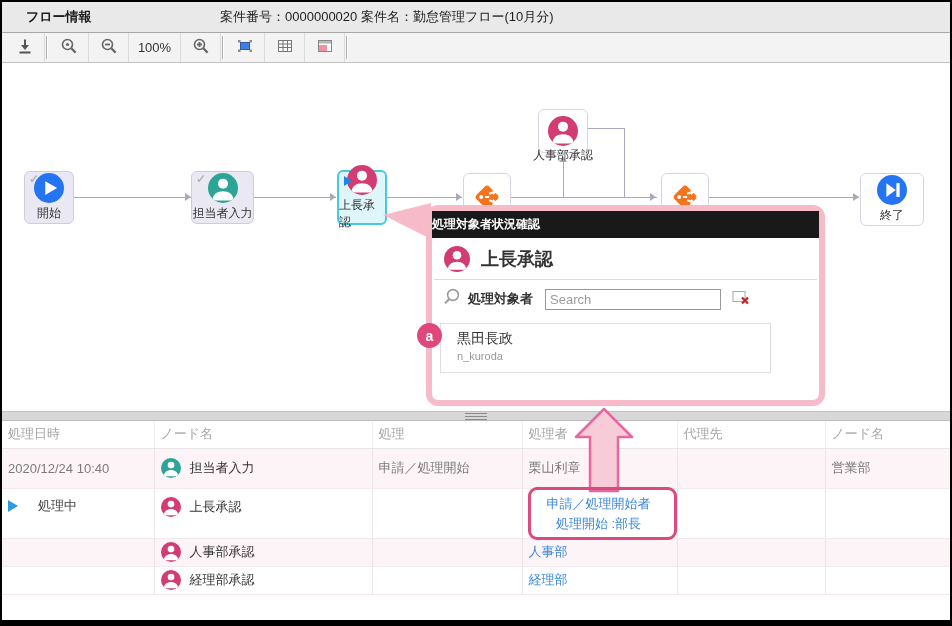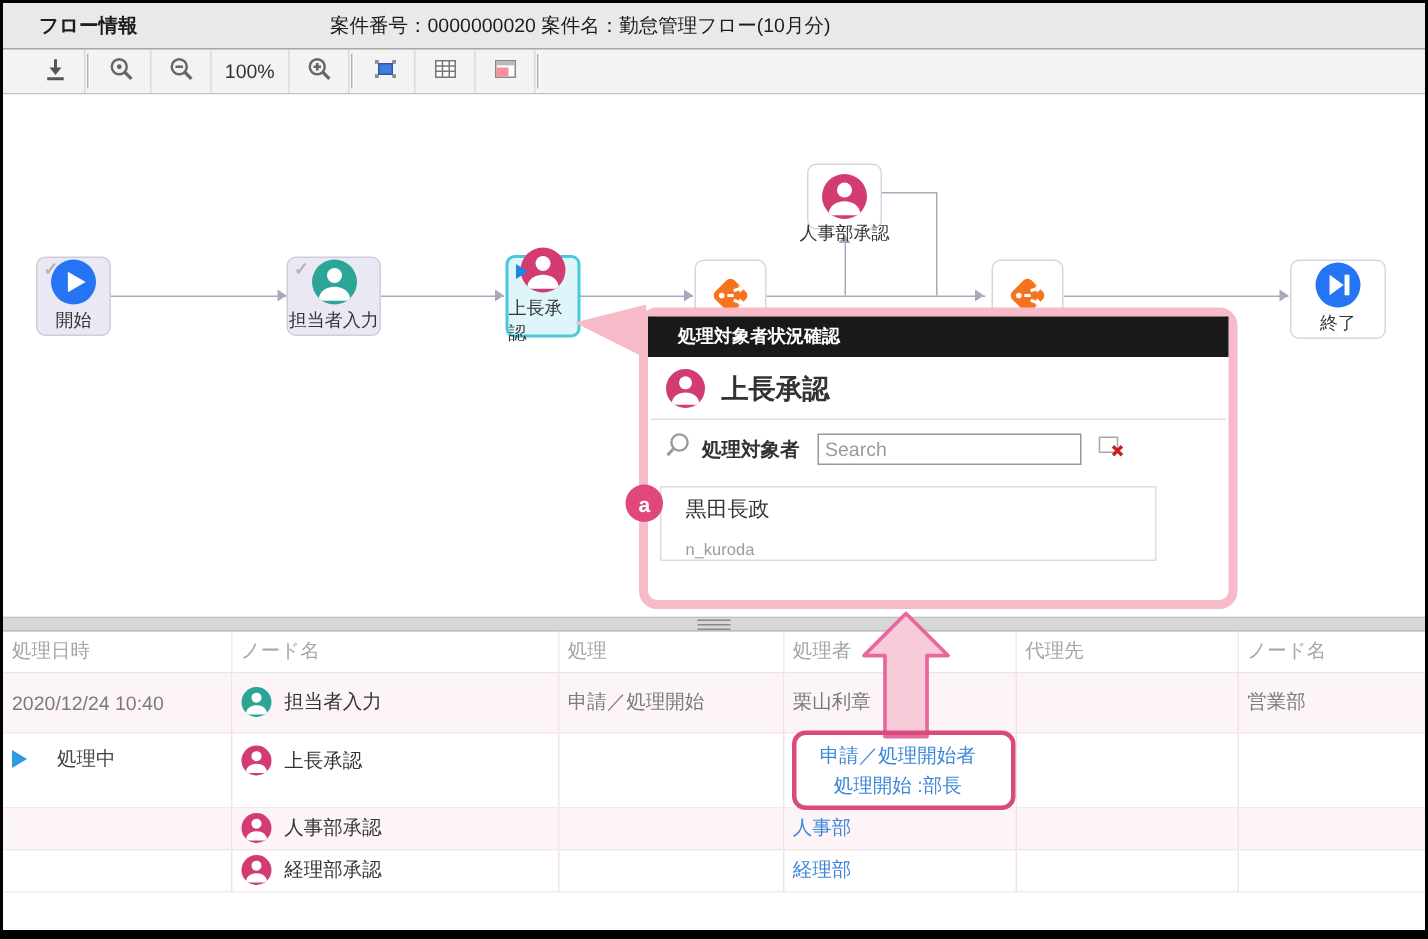--- a/index.html
+++ b/index.html
@@ -15,21 +15,21 @@
   .titlebar {
     height: 31px; background: #e9e9e9; border-bottom: 1px solid #a8a8a8;
     position: relative; display: flex; align-items: center;
     font-size: 13px; color: #1d1d1d;
   }
   .titlebar .title { font-weight: bold; margin-left: 24px; }
   .titlebar .case  { position: absolute; left: 218px; white-space: nowrap; }
   
   .toolbar {
     height: 30px; background: #f3f3f3; border-bottom: 1px solid #c2c2c2;
-    display: flex; align-items: stretch; padding-left: 15px;
+    display: flex; align-items: stretch; padding-left: 3px;
   }
   .tbtn {
     width: 40px; display: flex; align-items: center; justify-content: center;
     border-right: 1px solid #dcdcdc; cursor: pointer; background: transparent;
     border-top:0;border-bottom:0;border-left:0;
   }
   .tbtn.zoomlabel { width: 52px; font-size: 13px; color: #333; font-family:"Liberation Sans",sans-serif; }
   .tsep { width: 2px; border-left: 1px solid #b3b3b3; border-right: 1px solid #fdfdfd; margin: 3px 1px; }
   
   .canvas { height: 348px; position: relative; background: #fff; }
@@ -54,34 +54,34 @@
   .playmark { position:absolute; top:4px; left:5px; width:0; height:0; z-index:3;
               border-top:5px solid transparent; border-bottom:5px solid transparent; border-left:8px solid #1f86e8; }
   .hr-label { position:absolute; left:521px; top:84px; width:80px; text-align:center; font-size:12px; color:#333; z-index:2;}
   .tail { position:absolute; left:381px; top:138px; z-index:3; }
   
   .popup {
     position:absolute; left:424px; top:142px; width:399px; height:201px;
     border:6px solid #f6bac9; border-radius:12px; background:#fff; z-index:4;
   }
   .popup-header { height:27px; background:#191919; color:#fff; font-size:12px; font-weight:bold;
-                  line-height:27px; padding-left:20px; }
+                  line-height:27px; padding-left:0; }
   .popup-titlerow { display:flex; align-items:center; gap:11px; padding:8px 12px 6px; }
   .popup-titlerow .avatar { width:26px; height:26px; }
   .popup-node-name { font-size:18px; font-weight:bold; color:#333; }
   .popup-divider { border-top:1px solid #dcdcdc; margin:1px 2px 0; }
   .search-row { display:flex; align-items:center; gap:6px; padding:7px 10px 4px; }
   .search-label { font-size:13px; font-weight:bold; color:#333; margin-right:6px; }
   .search-input { width:176px; height:21px; border:1px solid #999; font-size:13px; padding:0 4px; color:#333;
                   font-family:"Liberation Sans",sans-serif; }
   .search-input::placeholder { color:#9a9a9a; }
   .clear-btn { background:none; border:none; cursor:pointer; padding:0; margin-left:4px; display:flex; }
   .user-box { margin:8px 8px 0; width:331px; height:50px; border:1px solid #ddd; padding:6px 10px 0 16px; }
   .user-name { font-size:14px; color:#333; }
-  .user-id { font-size:11px; color:#9a9a9a; margin-top:12px; }
+  .user-id { font-size:11px; color:#9a9a9a; margin-top:2px; }
   .badge-a { position:absolute; left:-15px; top:112px; width:25px; height:25px; border-radius:50%;
              background:#e0487c; color:#fff; font-size:14px; font-weight:bold;
              display:flex; align-items:center; justify-content:center; z-index:5; }
   
   .splitter { height:10px; background:#d7d7d7; border-top:1px solid #c2c2c2; border-bottom:1px solid #bdbdbd;
               display:flex; align-items:center; justify-content:center; cursor:row-resize; }
   .grip { width:22px; display:flex; flex-direction:column; gap:2px; }
   .grip i { height:1px; background:#8a8a8a; display:block; }
   
   table.history { width:948px; border-collapse:collapse; table-layout:fixed; font-size:13px; }

